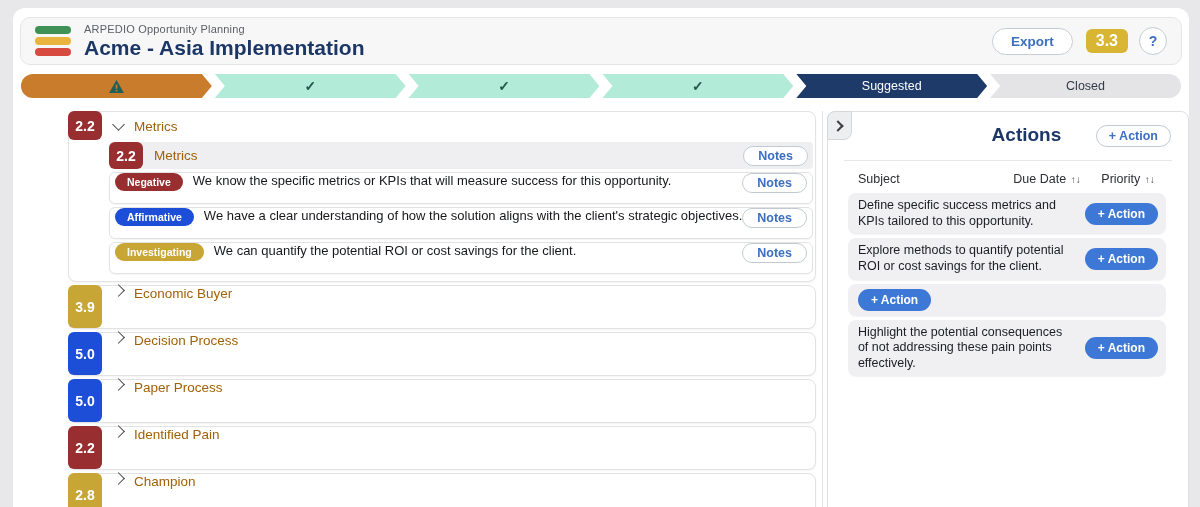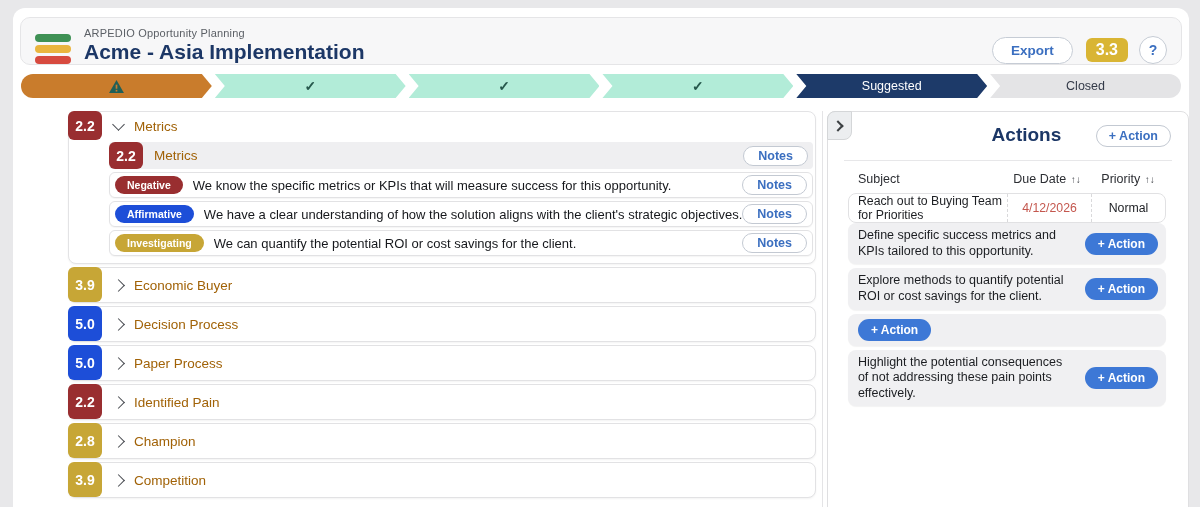--- a/index.html
+++ b/index.html
@@ -5,21 +5,21 @@
   * { box-sizing: border-box; margin: 0; padding: 0; }
   html,body { width:1200px; height:507px; overflow:hidden; }
   body { background:#e8e8ea; font-family:"Liberation Sans", sans-serif; position:relative; }
 
   .page-card { position:absolute; left:13px; top:8px; width:1176px; height:499px;
                background:#fff; border-radius:12px 12px 0 0; overflow:hidden; }
 
   
   .header-card { margin:9px 7px 0 7px; height:48px; background:#f7f7f8;
                  border:1px solid #e5e5e7; border-radius:10px;
-                 display:flex; align-items:flex-end; padding:0 14px; }
+                 display:flex; align-items:center; padding:0 14px; }
   .logo { display:flex; flex-direction:column; gap:3px; width:36px; }
   .logo i { display:block; height:8px; border-radius:4px; }
   .logo .bar-green { background:#3f9155; }
   .logo .bar-gold  { background:#eab53e; }
   .logo .bar-red   { background:#d74a3f; }
   .head-text { margin-left:13px; display:flex; flex-direction:column; justify-content:center; }
   .eyebrow { font-size:11px; color:#5c6066; letter-spacing:.2px; }
   .page-title { font-size:21px; font-weight:bold; color:#1c3766; margin-top:1px; }
   .head-right { margin-left:auto; display:flex; align-items:center; }
   .pill-btn { background:#fff; border:1.5px solid #c6ccd5; border-radius:16px;
@@ -64,27 +64,27 @@
   .gold   { background:#c7a636; }
   .chev { width:9px; height:9px; border-right:1.6px solid #45484e; border-bottom:1.6px solid #45484e; flex-shrink:0; }
   .chev-down  { transform:rotate(45deg); margin:-3px 0 0 12px; }
   .chev-right { transform:rotate(-45deg); margin-left:12px; }
   .row-label { margin-left:11px; font-size:13.5px; color:#a16207; }
   .sub-row { margin:2px 2px 3px 40px; height:27px; background:#efeff1; border-radius:4px;
              display:flex; align-items:center; padding-right:5px; }
   .sub-row .score-badge { margin:0; border-radius:6px; }
   .notes-btn { margin-left:auto; background:#fff; border:1.5px solid #c3c9d2; border-radius:14px;
                color:#3b6fc0; font-weight:bold; font-size:12.5px; padding:2px 14px; cursor:pointer; flex-shrink:0; }
-  .stmt-row { margin:0 2px 3px 40px; height:26px; border:1px solid #e2e2e4; border-radius:6px;
-              background:#fff; display:flex; align-items:center; padding:0 5px 0 5px;
+  .stmt-row { margin:0 2px 3px 40px; height:32px; border:1px solid #e2e2e4; border-radius:6px;
+              background:#fff; display:flex; align-items:flex-start; padding:0 5px 0 5px;
               box-shadow:0 1px 1px rgba(0,0,0,.04); }
   .status-pill { padding:3px 12px; border-radius:12px; color:#fff; font-weight:bold;
                  font-size:10.5px; text-align:center; flex-shrink:0; }
   .stmt-text { margin-left:10px; font-size:13px; color:#16181c; white-space:nowrap; overflow:hidden; }
-  .section-row { margin-top:3px; height:36px; display:flex; align-items:center;
+  .section-row { margin-top:3px; height:44px; display:flex; 
                  border:1px solid #e2e2e4; border-radius:8px; background:#fff;
                  box-shadow:0 1px 2px rgba(0,0,0,.05); cursor:pointer; }
 
   
   .right-panel { background:#fff; border:1px solid #dfdfe1; border-radius:8px;
                  position:relative; height:500px; }
   .collapse-tab { position:absolute; top:-1px; left:-1px; width:25px; height:29px;
                   background:#eceef0; border:1px solid #d4d6d8; border-radius:8px 0 8px 0;
                   display:flex; align-items:center; justify-content:center; cursor:pointer; }
   .collapse-tab .chev { width:8px; height:8px; border-color:#3c4043; border-width:2px; margin:0 2px 0 0; }
@@ -253,25 +253,20 @@
         <span class="th-due">
           <span>Due Date</span>
           <span class="sort-glyph">↑↓</span>
         </span>
         <span class="th-pri">
           <span>Priority</span>
           <span class="sort-glyph">↑↓</span>
         </span>
       </div>
 
-      <div class="action-row">
-        <span class="cell-subject">Reach out to Buying Team for Priorities</span>
-        <span class="cell-due">4/12/2026</span>
-        <span class="cell-pri">Normal</span>
-      </div>
 
 
       <div class="sugg-row">
         <span class="sugg-text">Define specific success metrics and KPIs tailored to this opportunity.</span>
         <button class="sugg-btn">+ Action</button>
       </div>
       <div class="sugg-row">
         <span class="sugg-text">Explore methods to quantify potential ROI or cost savings for the client.</span>
         <button class="sugg-btn">+ Action</button>
       </div>

